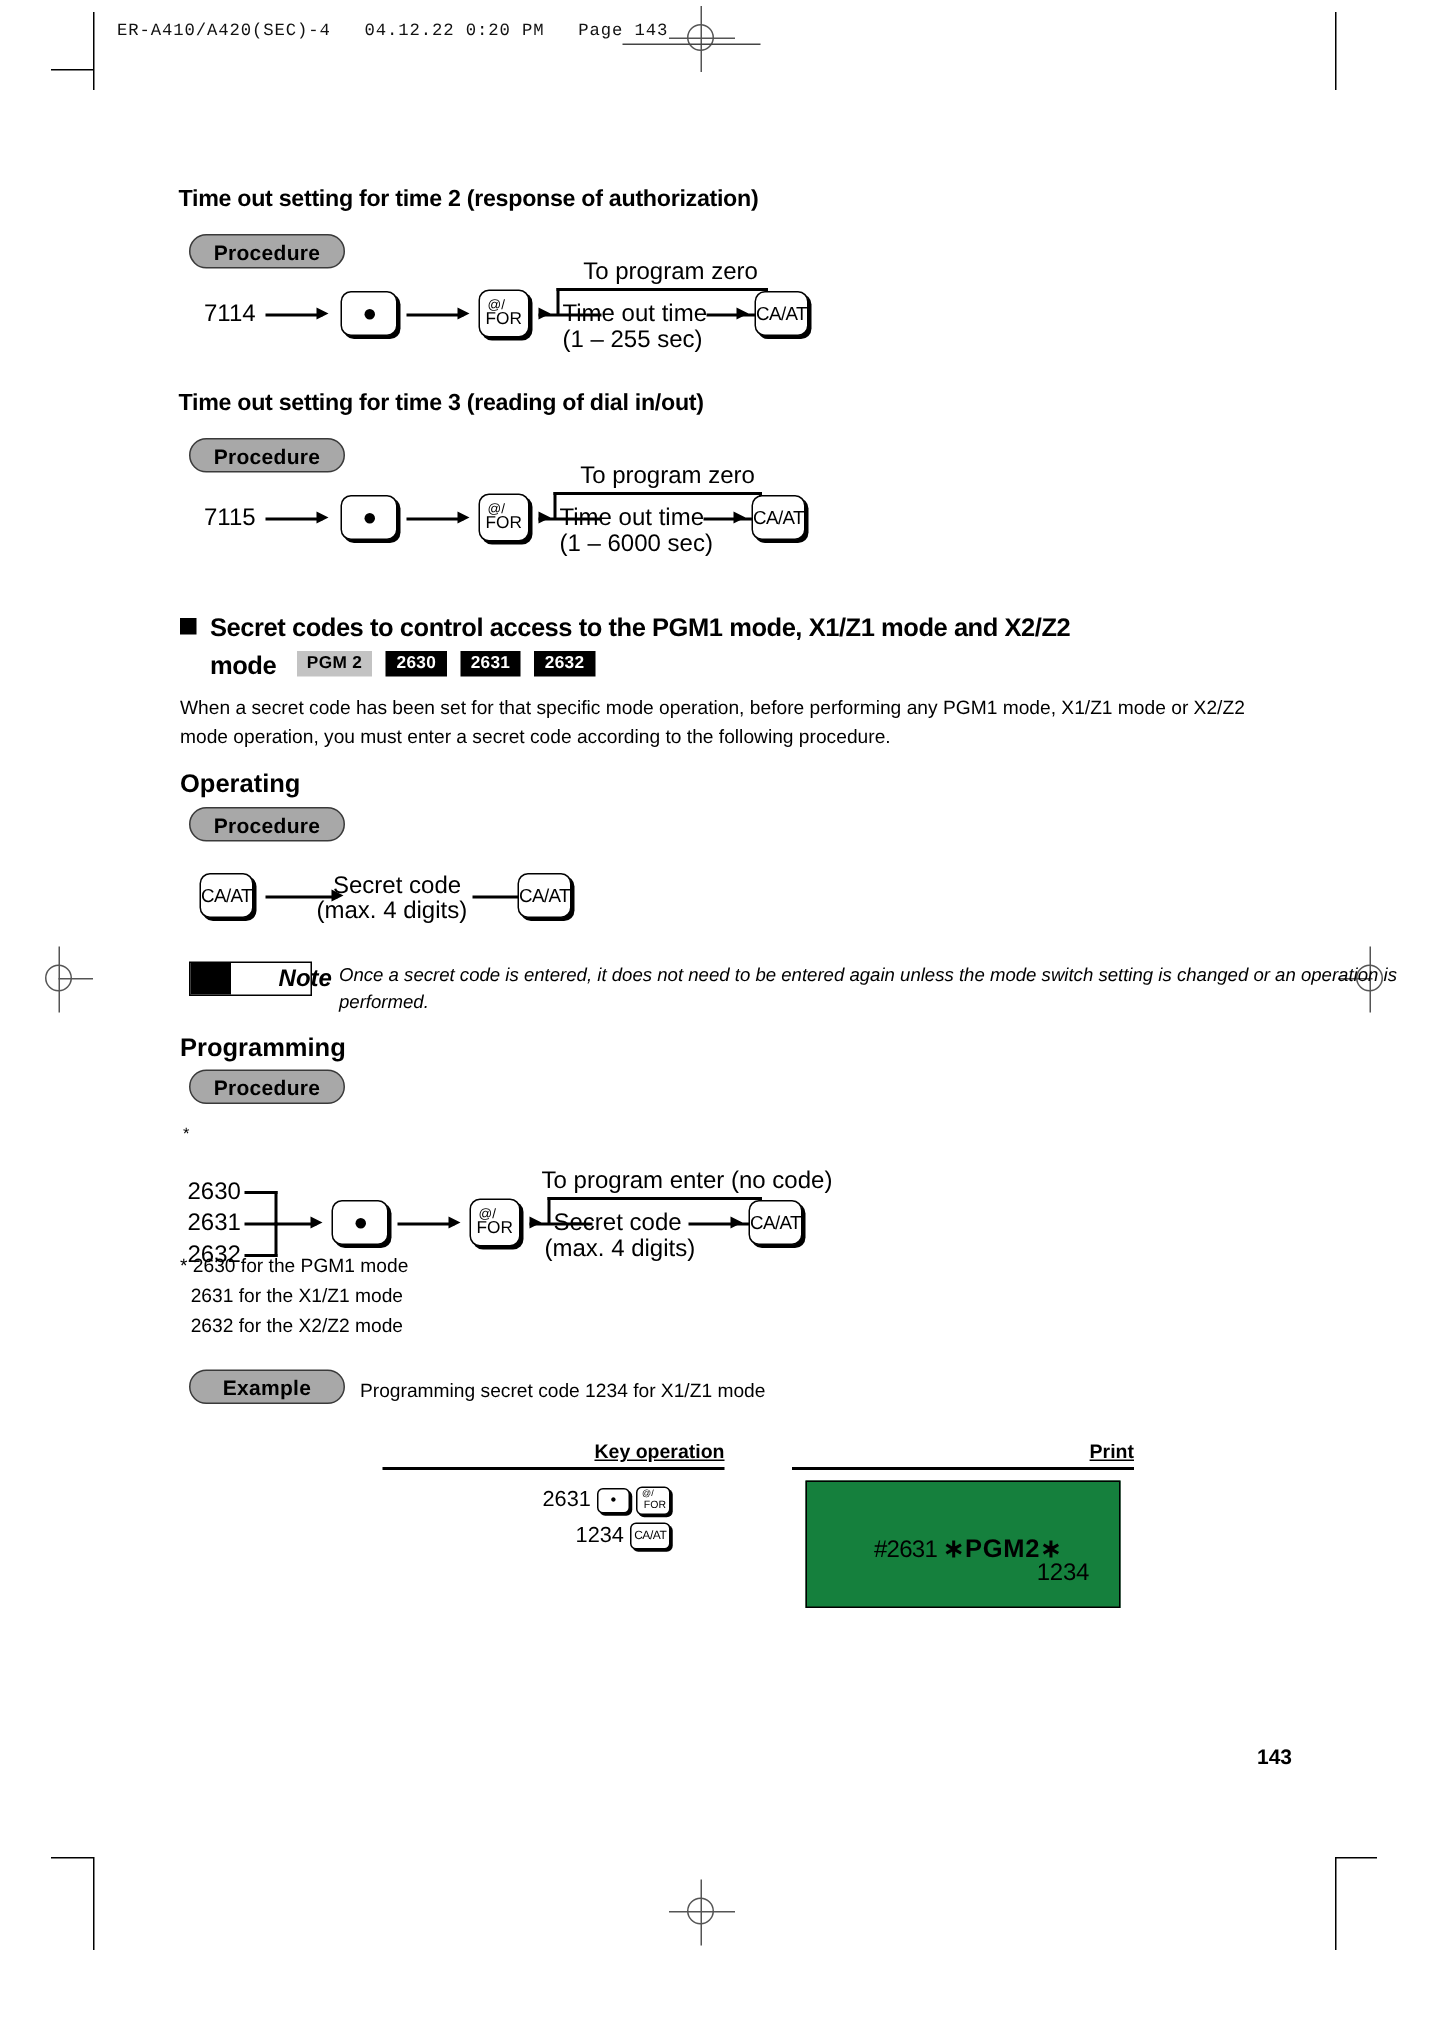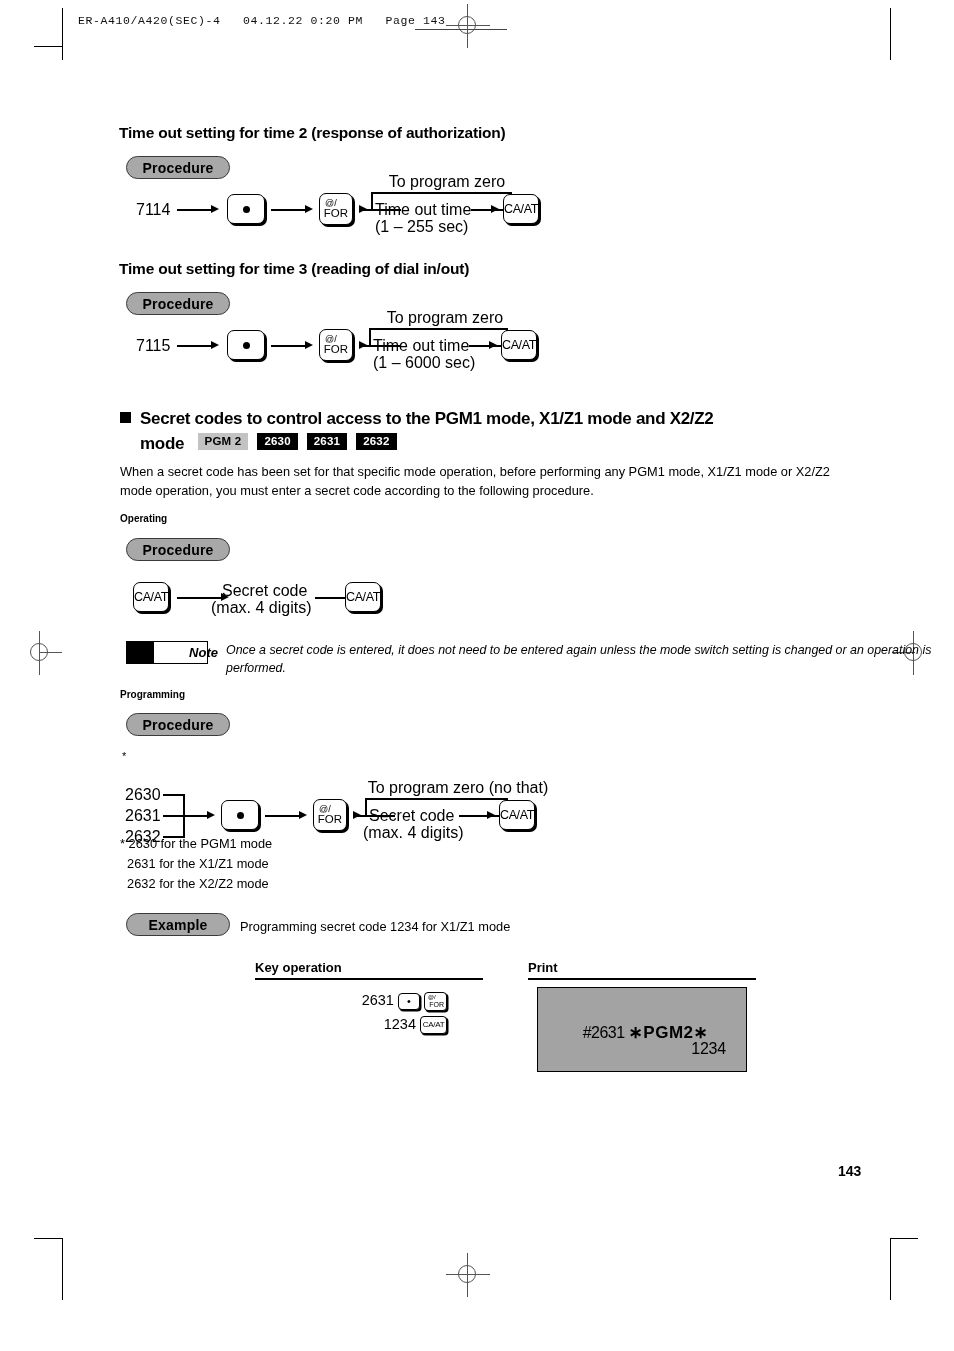--- a/index.html
+++ b/index.html
@@ -37,21 +37,21 @@
     white-space:nowrap;
   }
   .h-main{
     position:absolute;font-weight:bold;font-size:17px;line-height:25px;
     letter-spacing:-.3px;
   }
   .bullet-sq{
     display:inline-block;width:11px;height:11px;background:#000;
     margin-right:9px;vertical-align:1px;
   }
-  .h-min{position:absolute;font-weight:bold;font-size:10px;}
+  .h-min{position:absolute;font-weight:bold;font-size:17px;}
 
   
   .badge{
     display:inline-block;font-weight:bold;font-size:11.5px;
     padding:2px 7px 3px;line-height:12px;vertical-align:4px;
     font-family:"Liberation Sans", sans-serif;letter-spacing:.2px;
   }
   .badge.grey{background:#c3c3c3;color:#000;text-align:right;}
   .badge.black{background:#000;color:#fff;margin-left:9px;}
 
@@ -70,21 +70,21 @@
   
   .note-wrap{position:absolute;}
   .note-box{
     position:absolute;left:0;top:0;width:82px;height:23px;
     border:1.4px solid #000;box-sizing:border-box;background:#fff;
   }
   .note-box .blk{position:absolute;left:0;top:0;width:27px;height:100%;background:#000;}
   .note-box .txt{
     position:absolute;left:27px;top:0;right:0;height:100%;
     display:flex;align-items:center;justify-content:center;
-    font-style:italic;font-weight:bold;font-size:13px;margin-left:46px;
+    font-style:italic;font-weight:bold;font-size:16px;margin-left:46px;
   }
   .note-text{position:absolute;left:100px;top:1px;font-style:italic;font-size:12.4px;line-height:17.5px;width:740px;}
 
   
   .dgm{position:absolute;}
   .lbl{position:absolute;font-size:16px;line-height:16px;white-space:nowrap;}
   .lbl.c{text-align:center;}
 
   
   .key{
@@ -119,29 +119,29 @@
     border-left:8px solid #000;
   }
   .arw-d{
     position:absolute;width:0;height:0;
     border-left:4.5px solid transparent;border-right:4.5px solid transparent;
     border-top:8px solid #000;
   }
 
   
   .col-head{
-    position:absolute;font-weight:bold;font-size:13px;text-align:left;
+    position:absolute;font-weight:bold;font-size:13px;text-align:right;text-decoration:underline;
   }
   .col-rule{position:absolute;height:1.6px;background:#000;}
   .keyop{
     position:absolute;text-align:right;font-size:14.5px;line-height:24px;
     white-space:nowrap;
   }
   .receipt{
-    position:absolute;border:1.6px solid #000;background:#a3a3a3;box-sizing:border-box;
+    position:absolute;border:1.6px solid #000;background:#15803d;box-sizing:border-box;
   }
   .rc-line1{
     position:absolute;left:18px;top:16px;white-space:pre;
     font-family:"Liberation Sans Narrow","Liberation Sans",sans-serif;
   }
   .rc-a{font-size:16px;letter-spacing:-.5px;}
   .rc-b{font-size:17px;font-weight:bold;letter-spacing:.5px;}
   .rc-line2{
     position:absolute;right:20px;top:52px;font-size:16px;letter-spacing:-.2px;
     font-family:"Liberation Sans Narrow","Liberation Sans",sans-serif;
@@ -335,21 +335,21 @@
     <div class="arw-r" style="left:180px;top:63px;"></div>
 
     <div class="key" style="left:194px;top:51px;width:34px;height:32px;">
       <span class="k1">@/</span>
       <span class="k2">FOR</span>
     </div>
 
     <div class="ln h" style="left:234px;top:67px;width:42px;"></div>
     <div class="arw-r" style="left:234px;top:63px;"></div>
 
-    <div class="lbl c" style="left:210px;top:32px;width:258px;text-align:center;">To program zero (no that)</div>
+    <div class="lbl c" style="left:210px;top:32px;width:258px;text-align:center;">To program enter (no code)</div>
     <div class="ln h" style="left:246px;top:50px;width:142px;"></div>
     <div class="ln v" style="left:246px;top:50px;height:18px;"></div>
     <div class="ln v" style="left:387px;top:50px;height:14px;"></div>
     <div class="arw-d" style="left:383px;top:62px;"></div>
 
     <div class="lbl" style="left:250px;top:60px;">Secret code</div>
     <div class="lbl" style="left:244px;top:77px;">(max. 4 digits)</div>
 
     <div class="ln h" style="left:340px;top:67px;width:58px;"></div>
     <div class="arw-r" style="left:368px;top:63px;"></div>

